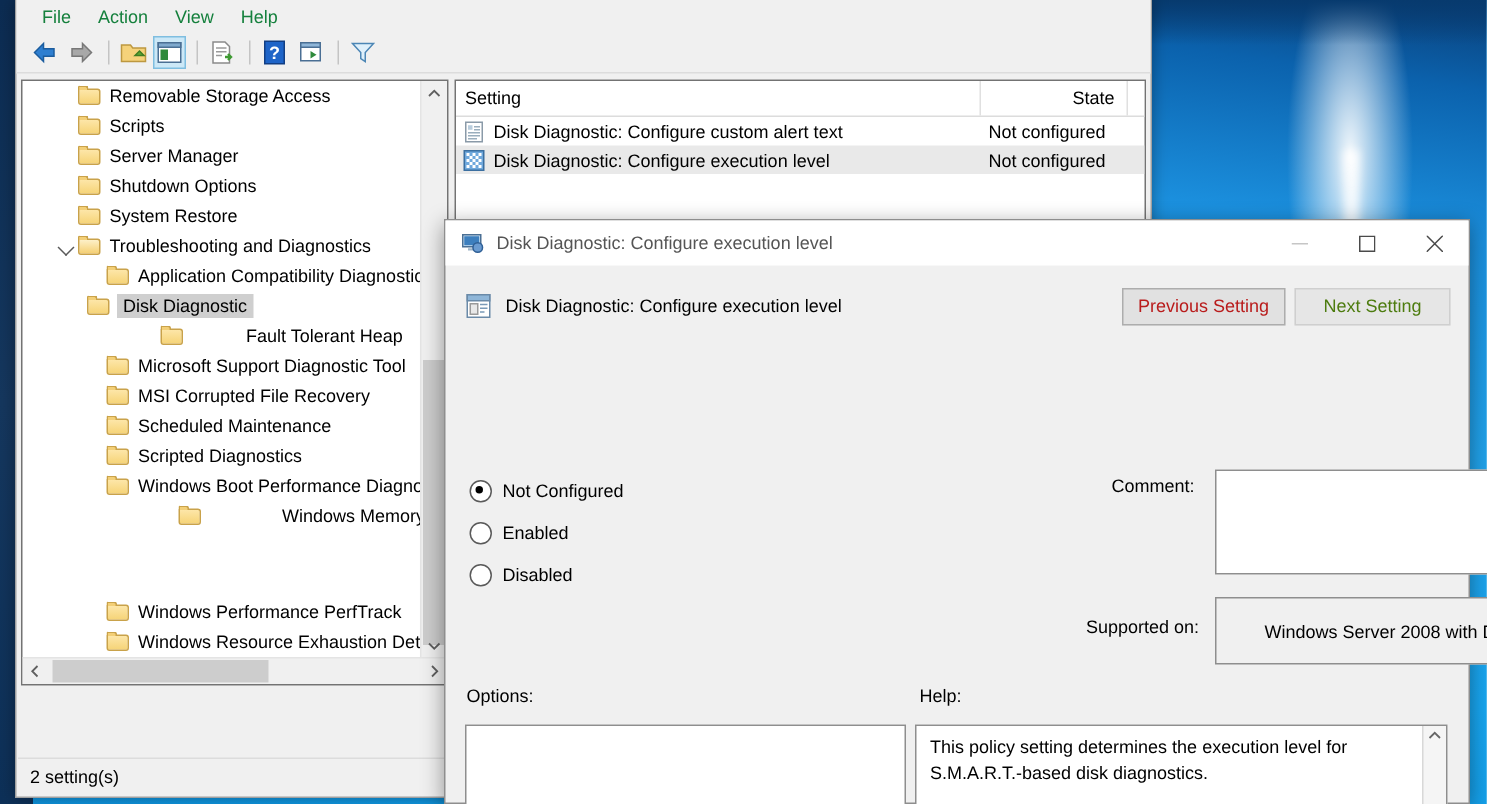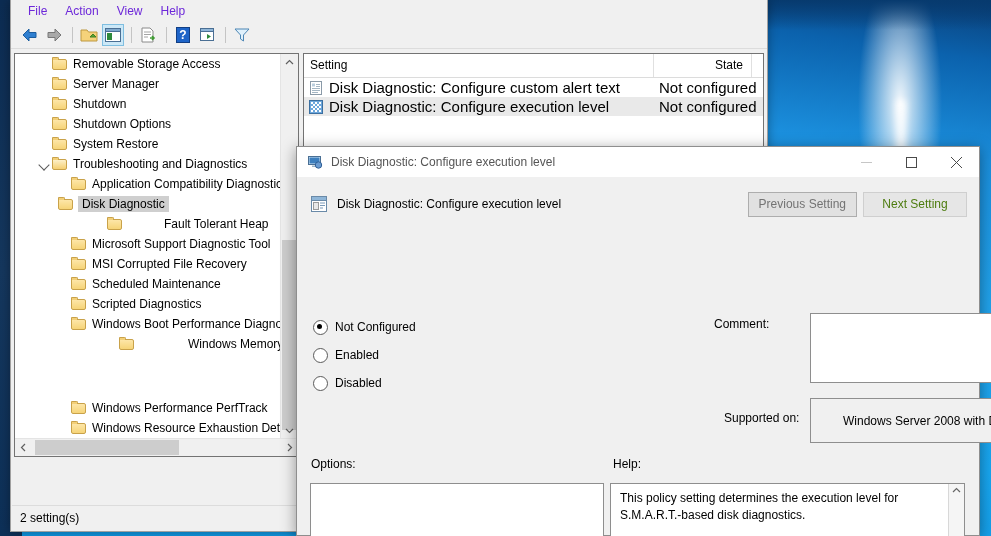--- a/index.html
+++ b/index.html
@@ -65,21 +65,21 @@
   }
   .winbtn svg { display: block; }
   .winbtn.disabled { color: #c6c6c6; }
 
   
   .menubar {
     height: 22px; background: #f0f0f0;
     display: flex; align-items: center; padding-left: 8px;
     font-size: 12px;
   }
-  .menubar .mi { padding: 3px 9px; color: #6d28d9; }
+  .menubar .mi { padding: 3px 9px; color: #15803d; }
 
   
   .toolbar {
     height: 26px; background: #f0f0f0;
     display: flex; align-items: center; padding-left: 8px;
     border-bottom: 1px solid #dcdcdc;
   }
   .tbtn { width: 22px; height: 22px; margin-right: 2px; position: relative; }
   .tbtn.sel { background: #cce8f7; border: 1px solid #7fbee0; box-sizing: border-box; }
   .tbsep { width: 1px; height: 16px; background: #c4c4c4; margin: 0 5px; }
@@ -145,21 +145,21 @@
 
   
   .lv-header {
     height: 23px; display: flex; align-items: center;
     background: #fff; border-bottom: 1px solid #dcdcdc; font-size: 12px;
   }
   .lv-header .col {
     height: 23px; line-height: 23px; padding-left: 6px;
     border-right: 1px solid #e0e0e0; box-sizing: border-box;
   }
-  .lv-row { height: 19px; display: flex; align-items: center; font-size: 15px; }
+  .lv-row { height: 19px; display: flex; align-items: center; font-size: 12px; }
   .lv-row.selected { background: #e9e9e9; }
   .lv-row .lv-icon { width: 16px; height: 16px; margin: 0 5px 0 4px; flex: none; position: relative; }
   .lv-row .lv-name { flex: none; }
   .lv-row .lv-state { position: absolute; }
 
   
   .statusbar {
     position: absolute; left: 1px; right: 1px; bottom: 1px; height: 24px;
     background: #f0f0f0; border-top: 1px solid #dcdcdc;
     display: flex; align-items: center; padding-left: 8px; font-size: 12px;
@@ -175,38 +175,38 @@
   #policy-dialog .titlebar { background: #ffffff; border-bottom: none; }
   .dlg-header {
     height: 54px; display: flex; align-items: center; padding: 0 12px;
   }
   .dlg-header .dh-icon { width: 20px; height: 20px; flex: none; margin-right: 8px; position: relative; }
   .dlg-header .dh-title { font-size: 12px; flex: 1; }
   .btn {
     height: 25px; min-width: 104px; padding: 0 10px;
     background: #e1e1e1; border: 1px solid #adadad;
     font-family: "Liberation Sans", sans-serif; font-size: 12px;
-    color: #737373; box-sizing: border-box;
+    color: #b91c1c; box-sizing: border-box;
   }
   .btn.disabled { color: #4d7c0f; border-color: #cfcfcf; background: #e6e6e6; }
   .btn + .btn { margin-left: 6px; }
 
   .dlg-body { position: relative; padding: 0 12px; }
   .radios { position: absolute; left: 16px; top: 82px; width: 130px; }
   .radio-row { height: 28px; display: flex; align-items: center; font-size: 12px; }
   .radio-mark {
     width: 13px; height: 13px; border-radius: 50%;
     border: 1px solid #5a5a5a; background: #fff;
     margin-right: 7px; flex: none; position: relative;
   }
   .radio-mark.on::after {
     content: ""; position: absolute; left: 3px; top: 3px;
     width: 5px; height: 5px; border-radius: 50%; background: #000;
   }
-  .lbl-comment { position: absolute; left: 417px; top: 86px; font-size: 12px; }
+  .lbl-comment { position: absolute; left: 444px; top: 86px; font-size: 12px; }
   .lbl-supported { position: absolute; left: 427px; top: 180px; font-size: 12px; }
   .box {
     position: absolute; background: #fff; border: 1px solid #8e8e8e; box-sizing: border-box;
   }
   #comment-box { left: 513px; top: 82px; width: 462px; height: 70px; }
   #supported-box {
     left: 513px; top: 167px; width: 462px; height: 45px; background: #f0f0f0;
     display: flex; align-items: center; justify-content: center;
     font-size: 12px; padding: 0 20px;
   }
@@ -303,26 +303,26 @@
     <div class="pane" id="tree-pane">
       <div class="tree-scroll" id="tree-rows">
           <div class="tree-row" style="padding-left: 21px;">
             <span class="expander"></span>
             <span class="folder"></span>
             <span class="tlabel">Removable Storage Access</span>
           </div>
           <div class="tree-row" style="padding-left: 21px;">
             <span class="expander"></span>
             <span class="folder"></span>
+            <span class="tlabel">Scripts</span>
+          </div>
+          <div class="tree-row" style="padding-left: 21px;">
+            <span class="expander"></span>
+            <span class="folder"></span>
             <span class="tlabel">Server Manager</span>
-          </div>
-          <div class="tree-row" style="padding-left: 21px;">
-            <span class="expander"></span>
-            <span class="folder"></span>
-            <span class="tlabel">Shutdown</span>
           </div>
           <div class="tree-row" style="padding-left: 21px;">
             <span class="expander"></span>
             <span class="folder"></span>
             <span class="tlabel">Shutdown Options</span>
           </div>
           <div class="tree-row" style="padding-left: 21px;">
             <span class="expander"></span>
             <span class="folder"></span>
             <span class="tlabel">System Restore</span>

